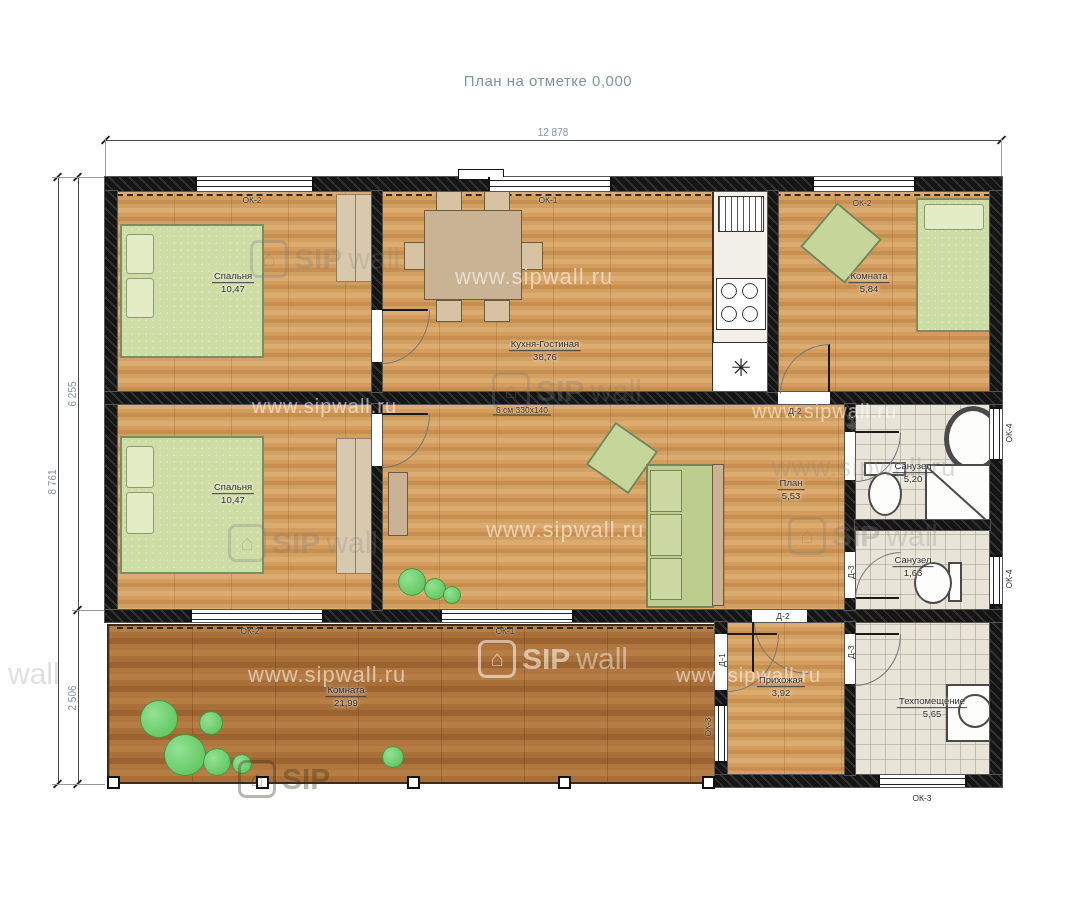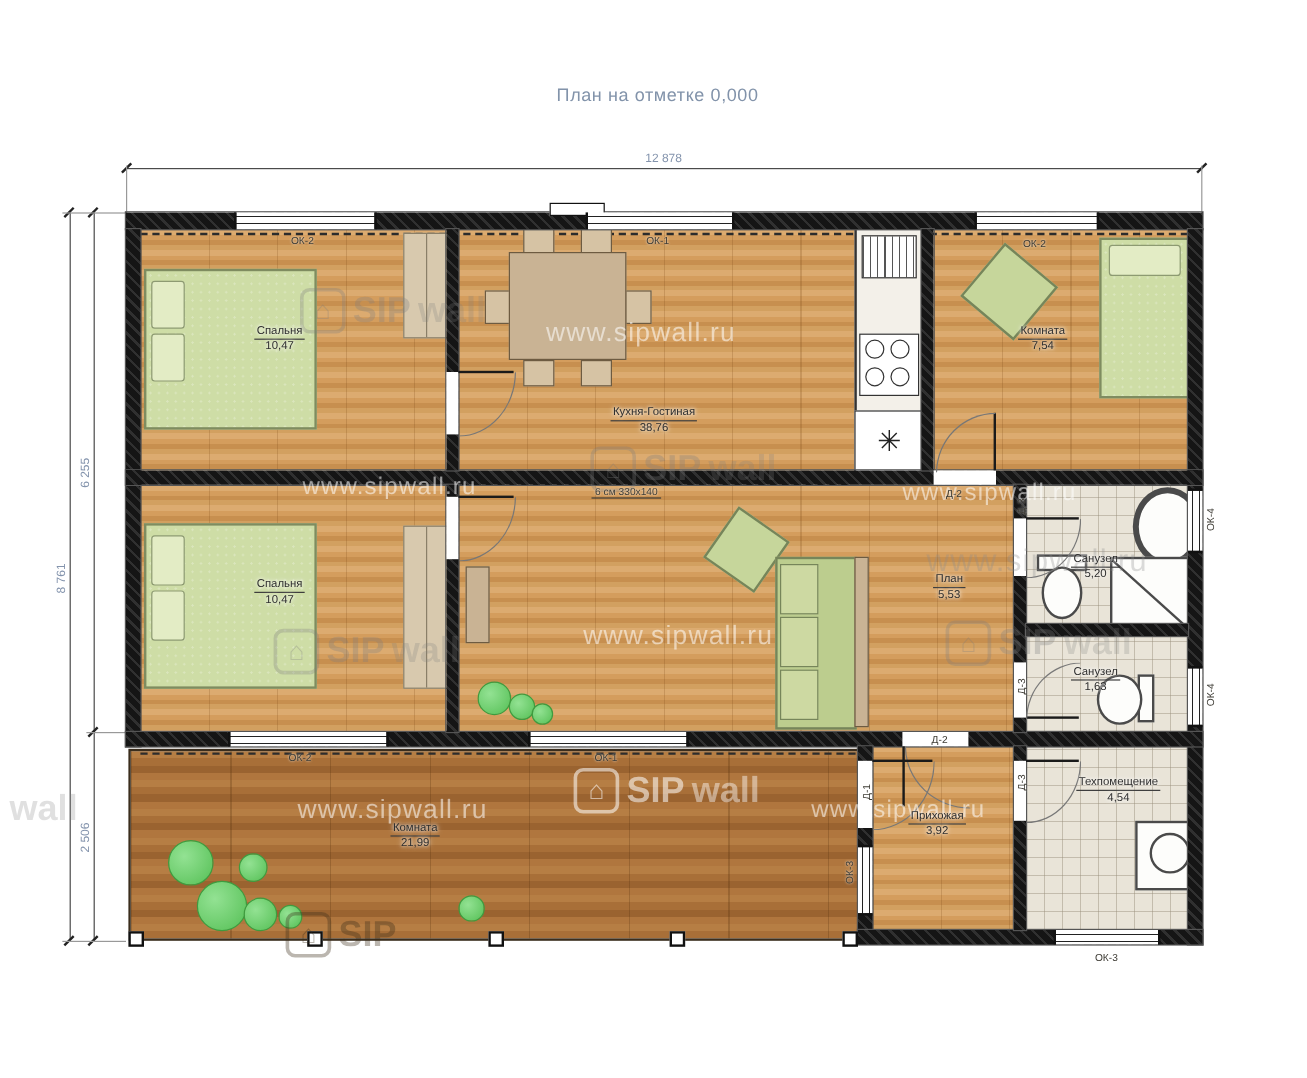--- a/index.html
+++ b/index.html
@@ -61,21 +61,21 @@
   .shower:before{content:"";position:absolute;left:-4px;top:-4px;width:140%;height:2px;background:#4a4a4a;transform:rotate(42deg);transform-origin:0 0;}
   .post{position:absolute;width:9px;height:9px;background:#fff;border:2.5px solid #111;}
   .bump{position:absolute;background:#fff;border:1.5px solid #111;}
   
   .wm-url{position:absolute;font-size:22px;letter-spacing:1px;color:rgba(255,255,255,.55);white-space:nowrap;z-index:30;}
   .wm-url.gray{color:rgba(140,140,140,.30);}
   .wm-logo{position:absolute;display:flex;align-items:center;gap:6px;z-index:30;}
   .wm-logo .house{width:32px;height:32px;border:3px solid currentColor;border-radius:8px;display:flex;align-items:center;justify-content:center;color:inherit;}
   .wm-logo .house:before{content:"⌂";font-size:22px;}
   .wm-logo .sip{font-weight:bold;font-size:30px;}
-  .wm-logo .wallp{font-weight:700;font-size:30px;opacity:.8;}
+  .wm-logo .wallp{font-weight:400;font-size:30px;opacity:.8;}
   .wm-gray{color:rgba(125,125,125,.30);}
   .wm-white{color:rgba(255,255,255,.55);}
 </style>
 </head>
 <body>
 
 <div id="canvas">
 
   <div class="title" style="left:548px;top:68px">План на отметке 0,000</div>
 
@@ -280,21 +280,21 @@
   <div class="room-tag" style="left:233px;top:271px">
     <div class="rname">Спальня</div>
     <div class="rarea">10,47</div>
   </div>
   <div class="room-tag" style="left:545px;top:339px">
     <div class="rname">Кухня-Гостиная</div>
     <div class="rarea">38,76</div>
   </div>
   <div class="room-tag" style="left:869px;top:271px">
     <div class="rname">Комната</div>
-    <div class="rarea">7,54</div>
+    <div class="rarea">5,84</div>
   </div>
   <div class="room-tag" style="left:233px;top:482px">
     <div class="rname">Спальня</div>
     <div class="rarea">10,47</div>
   </div>
   <div class="room-tag" style="left:791px;top:478px">
     <div class="rname">План</div>
     <div class="rarea">5,53</div>
   </div>
   <div class="room-tag" style="left:913px;top:461px">
@@ -302,23 +302,23 @@
     <div class="rarea">5,20</div>
   </div>
   <div class="room-tag" style="left:913px;top:555px">
     <div class="rname">Санузел</div>
     <div class="rarea">1,63</div>
   </div>
   <div class="room-tag" style="left:781px;top:675px">
     <div class="rname">Прихожая</div>
     <div class="rarea">3,92</div>
   </div>
-  <div class="room-tag" style="left:932px;top:647px">
+  <div class="room-tag" style="left:932px;top:696px">
     <div class="rname">Техпомещение</div>
-    <div class="rarea">4,54</div>
+    <div class="rarea">5,65</div>
   </div>
   <div class="room-tag" style="left:346px;top:685px">
     <div class="rname">Комната</div>
     <div class="rarea">21,99</div>
   </div>
 
   <div class="olabel" style="left:252px;top:188px">ОК-2</div>
   <div class="olabel" style="left:548px;top:188px">ОК-1</div>
   <div class="olabel" style="left:862px;top:191px">ОК-2</div>
   <div class="olabel" style="left:250px;top:619px">ОК-2</div>

